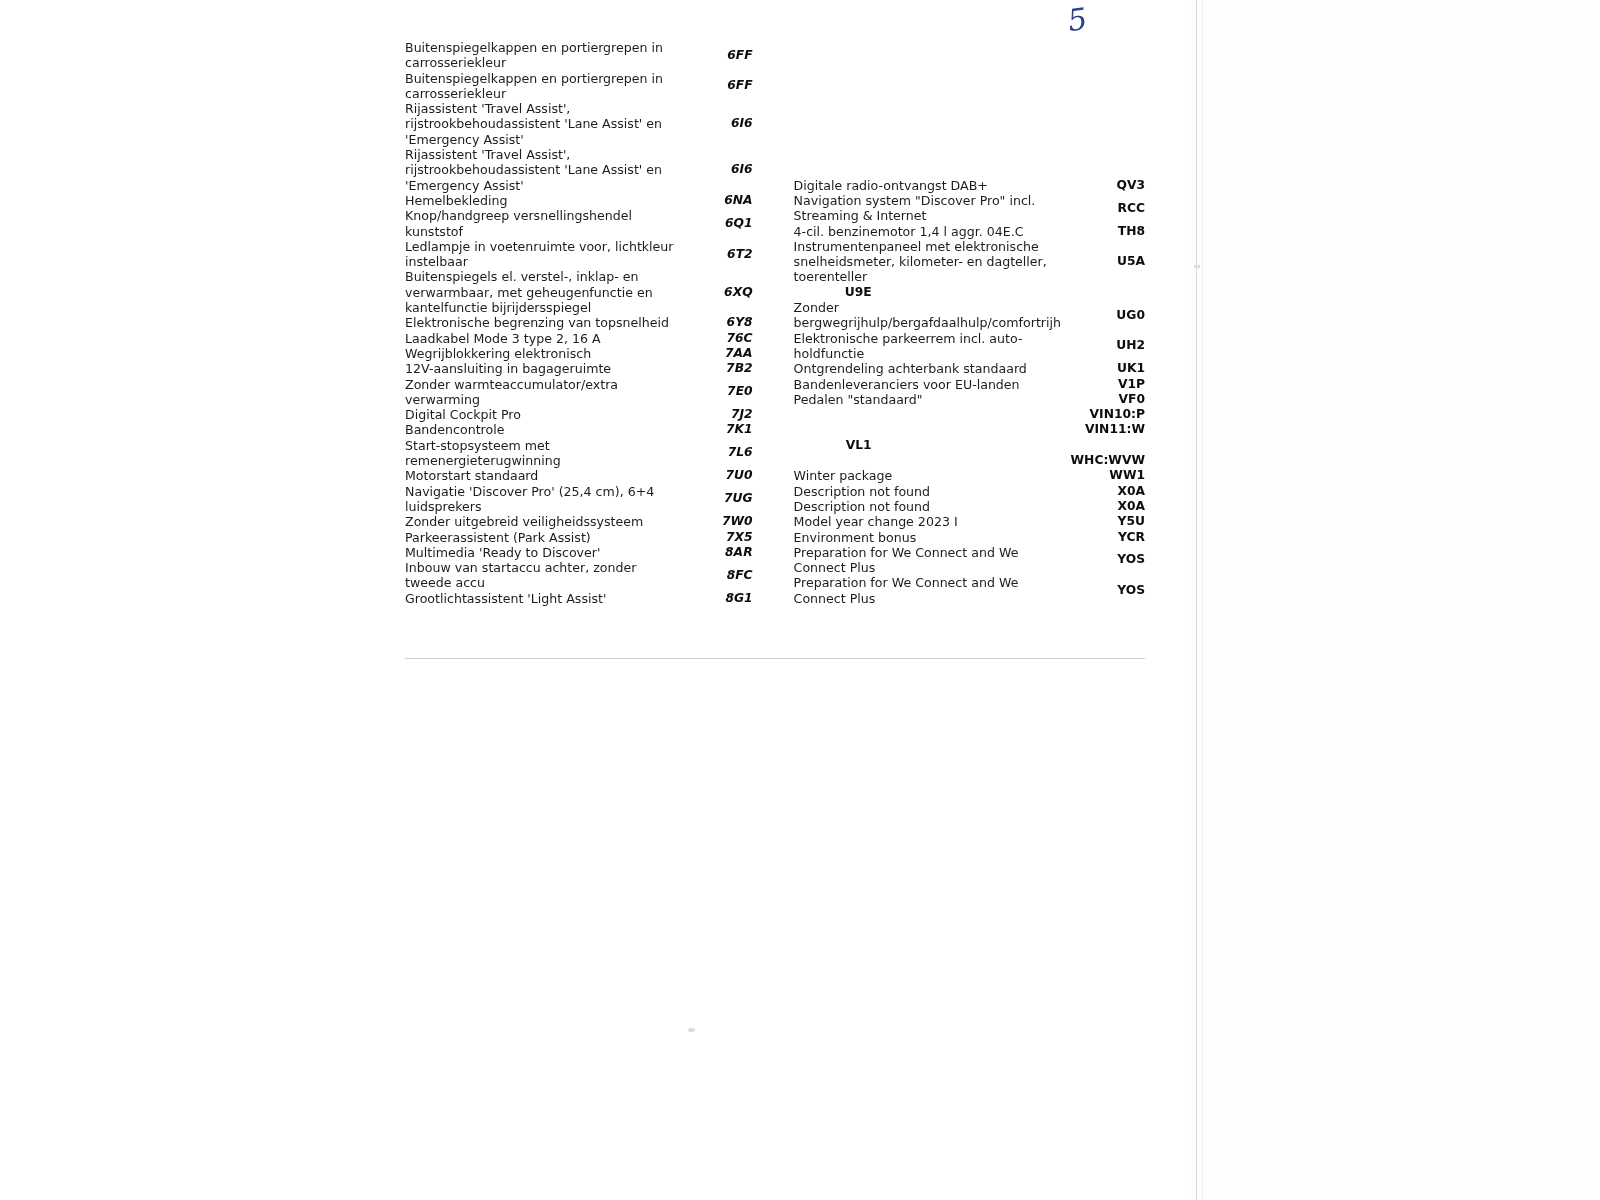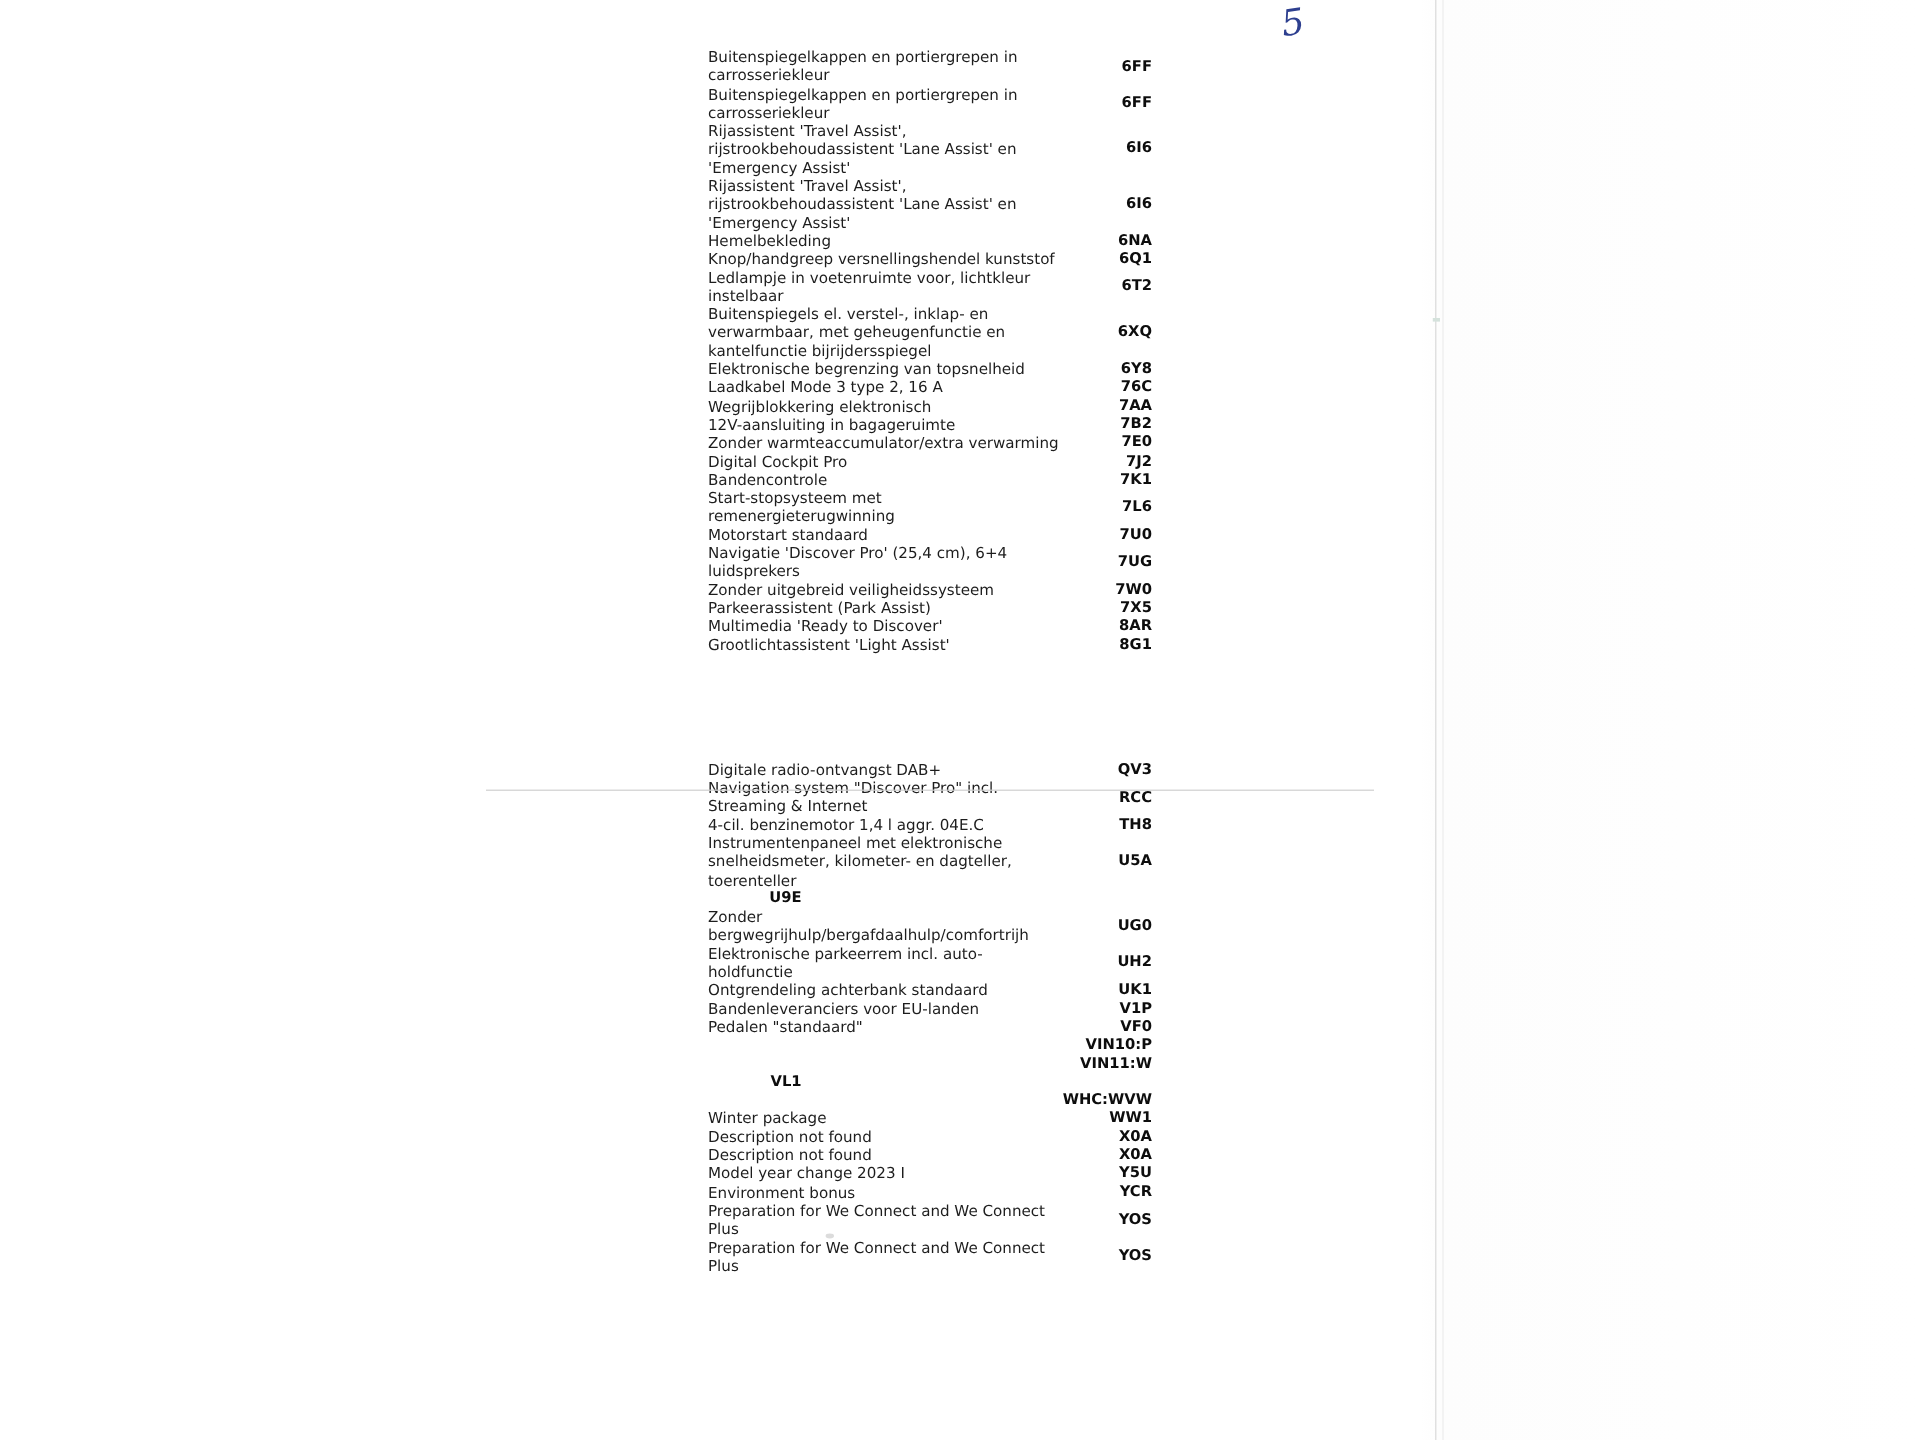--- a/index.html
+++ b/index.html
@@ -74,22 +74,22 @@
 
   .content {
     position: absolute;
     left: 405px;
     top: 40px;
     width: 740px;
   }
 
   .columns {
     display: flex;
-    flex-direction: column;
-    align-items: center;
+    flex-direction: row;
+    align-items: flex-end;
     gap: 41px;
   }
 
   .col {
     position: relative;
   }
   .col-left  { width: 370px; }
   .col-right { width: 370px; margin-top: 48px; }
 
   .row {
@@ -108,21 +108,21 @@
   .code {
     font-size: 12.3px;
     line-height: 15.3px;
     font-weight: bold;
     color: #0d0d0d;
     width: 78px;
     text-align: right;
     flex: 0 0 78px;
     white-space: nowrap;
   }
-  .col-left .code { width: 70px; flex: 0 0 70px; }
+  .col-left .code { width: 70px; flex: 0 0 70px; font-style: italic; }
 
   .bottom-rule {
     position: absolute;
     left: 405px;
     top: 658px;
     width: 740px;
     height: 1px;
     background: #cfcfcf;
   }
 </style>
@@ -218,20 +218,24 @@
         </div>
         <div class="row">
           <div class="desc">Parkeerassistent (Park Assist)</div>
           <div class="code">7X5</div>
         </div>
         <div class="row">
           <div class="desc">Multimedia 'Ready to Discover'</div>
           <div class="code">8AR</div>
         </div>
         <div class="row">
+          <div class="desc">Inbouw van startaccu achter, zonder tweede accu</div>
+          <div class="code">8FC</div>
+        </div>
+        <div class="row">
           <div class="desc">Grootlichtassistent 'Light Assist'</div>
           <div class="code">8G1</div>
         </div>
       </div>
     <div class="col col-right">
         <div class="row">
           <div class="desc">Digitale radio-ontvangst DAB+</div>
           <div class="code">QV3</div>
         </div>
         <div class="row">

